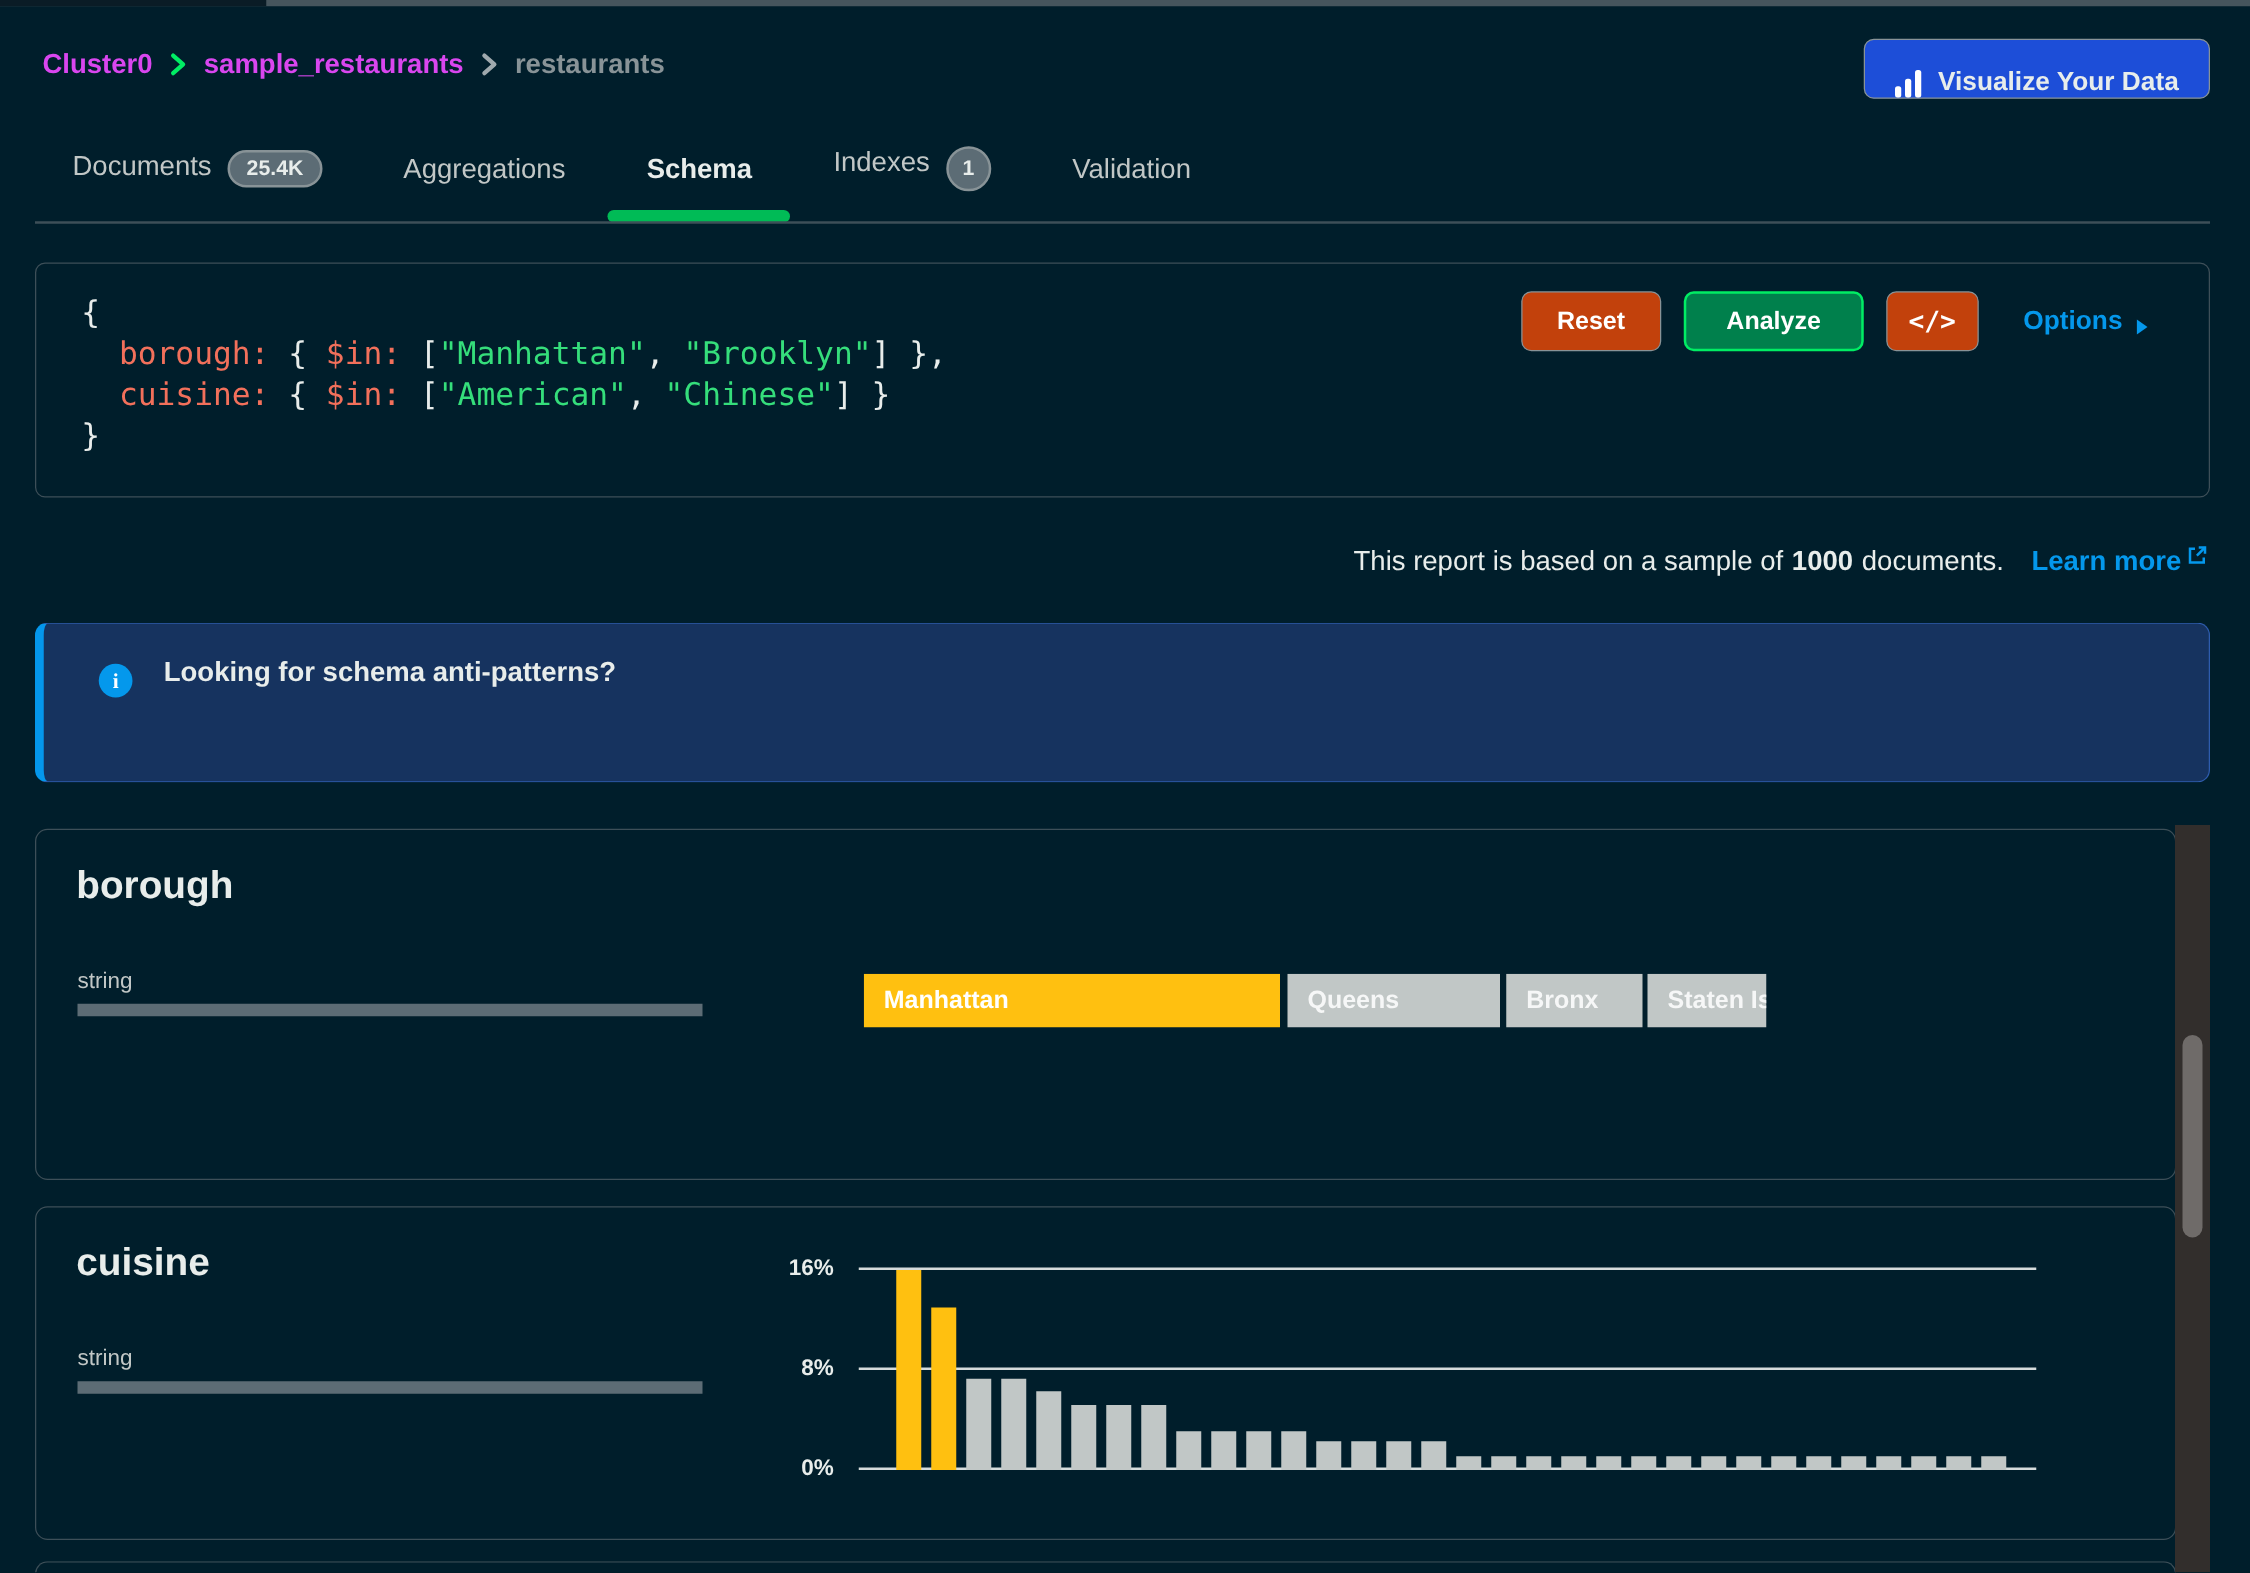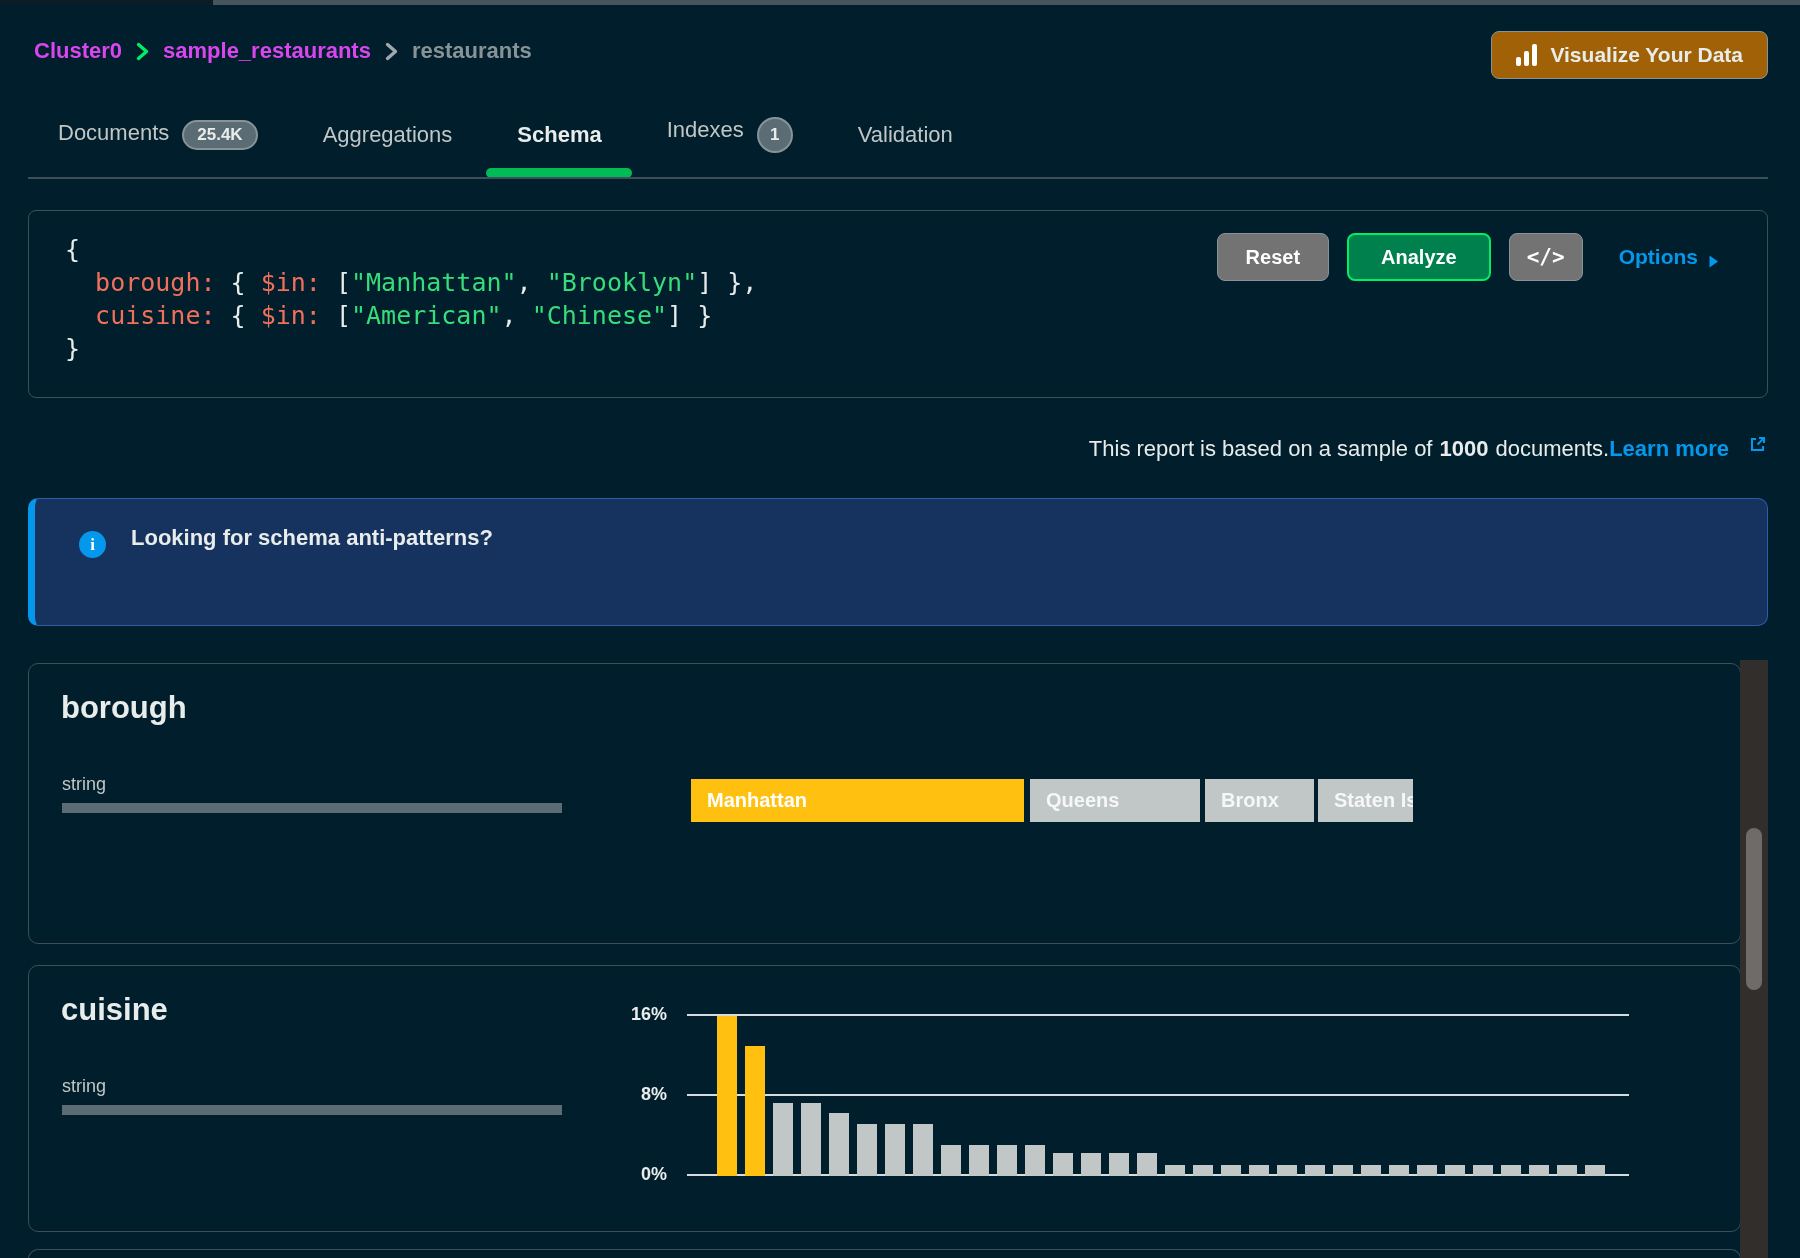--- a/index.html
+++ b/index.html
@@ -14,22 +14,22 @@
 
   
   .breadcrumb { position:absolute; left:34px; top:38px; display:flex; align-items:center; gap:14px; font-size:22px; font-weight:bold; }
   .bc-green { color:#d946ef; cursor:pointer; }
   .bc-gray { color:#889397; }
   .bc-chev { display:flex; align-items:center; }
   .bc-chev.green { color:#00ED64; } .bc-chev.gray { color:#9FA9AD; }
 
   
   .visualize-btn {
-    position:absolute; top:31px; right:32px; height:48px; display:flex; align-items:center; gap:13px;
-    background:#a16207; border:1px solid #889397; border-radius:8px; padding:0 24px;
+    position:absolute; top:31px; right:32px; height:48px; display:flex; align-items:flex-end; gap:13px;
+    background:#1d4ed8; border:1px solid #889397; border-radius:8px; padding:0 24px;
     color:#E8EDEB; font-size:21px; font-weight:600; font-family:inherit; cursor:pointer;
   }
   .chart-icon { display:flex; align-items:flex-end; gap:3px; height:22px; }
   .chart-icon i { display:block; width:5px; background:#FFFFFF; border-radius:2px; }
   .chart-icon i:nth-child(1){ height:9px; } .chart-icon i:nth-child(2){ height:15px; } .chart-icon i:nth-child(3){ height:22px; }
 
   
   .tabs { position:absolute; left:58px; top:110px; height:50px; display:flex; align-items:center; gap:65px; }
   .tab { display:flex; gap:13px; font-size:22px; color:#C1C7C6; cursor:pointer; }
   .tab.active .tab-label { color:#E8EDEB; font-weight:bold; }
@@ -43,30 +43,30 @@
   }
   .tab-indicator { position:absolute; top:168px; left:580px; width:164px; height:10px; border-radius:5px; background:#00BB56; }
   .tabs-hairline { position:absolute; top:177px; left:28px; width:1740px; height:2px; background:#3D4F58; }
 
   
   .query-box { position:absolute; left:28px; top:210px; width:1740px; height:188px; border:1px solid #3D4F58; border-radius:8px; }
   .code { position:absolute; left:36px; top:22px; font-family:"DejaVu Sans Mono","Liberation Mono",monospace; font-size:25px; line-height:33px; white-space:pre; cursor:text; }
   .tok-p { color:#E8EDEB; } .tok-k { color:#F2705B; } .tok-s { color:#35DE7B; }
   .query-actions { position:absolute; top:22px; right:48px; display:flex; align-items:center; gap:18px; }
   .btn { height:48px; border-radius:8px; font-family:inherit; font-size:20px; font-weight:600; color:#FFFFFF; cursor:pointer; display:flex; align-items:center; justify-content:center; }
-  .btn.gray { background:#737373; border:1px solid #889397; padding:0 28px; }
+  .btn.gray { background:#c2410c; border:1px solid #889397; padding:0 28px; }
   .btn.green { background:#00804C; border:2px solid #00ED64; padding:0 32px; }
   .btn.code-btn { width:74px; padding:0; font-family:"DejaVu Sans Mono","Liberation Mono",monospace; font-weight:bold; font-size:21px; }
   .options { display:flex; align-items:flex-end; gap:10px; color:#0498EC; font-size:21px; font-weight:bold; cursor:pointer; margin-left:18px; }
   .options svg { margin-top:2px; }
 
   
   .sample-note { position:absolute; top:436px; right:34px; font-size:22px; color:#E8EDEB; display:flex; align-items:center; }
   .sample-note b { margin:0 7px; }
-  .learn-more { display:flex; align-items:flex-start; gap:20px; color:#0498EC; font-weight:bold; cursor:pointer; }
+  .learn-more { display:flex; align-items:flex-start; gap:4px; color:#0498EC; font-weight:bold; margin-left:22px; cursor:pointer; }
 
   
   .banner {
     position:absolute; left:28px; top:498px; width:1740px; height:128px;
     background:#16335F; border:1px solid #2E5CAD; border-left:7px solid #0497EC; border-radius:10px;
   }
   .info-icon {
     position:absolute; left:44px; top:32px; width:27px; height:27px; border-radius:50%;
     background:#0498EC; color:#FFFFFF; font-size:17px; font-weight:bold; font-family:"Liberation Serif",serif;
     display:flex; align-items:center; justify-content:center;

